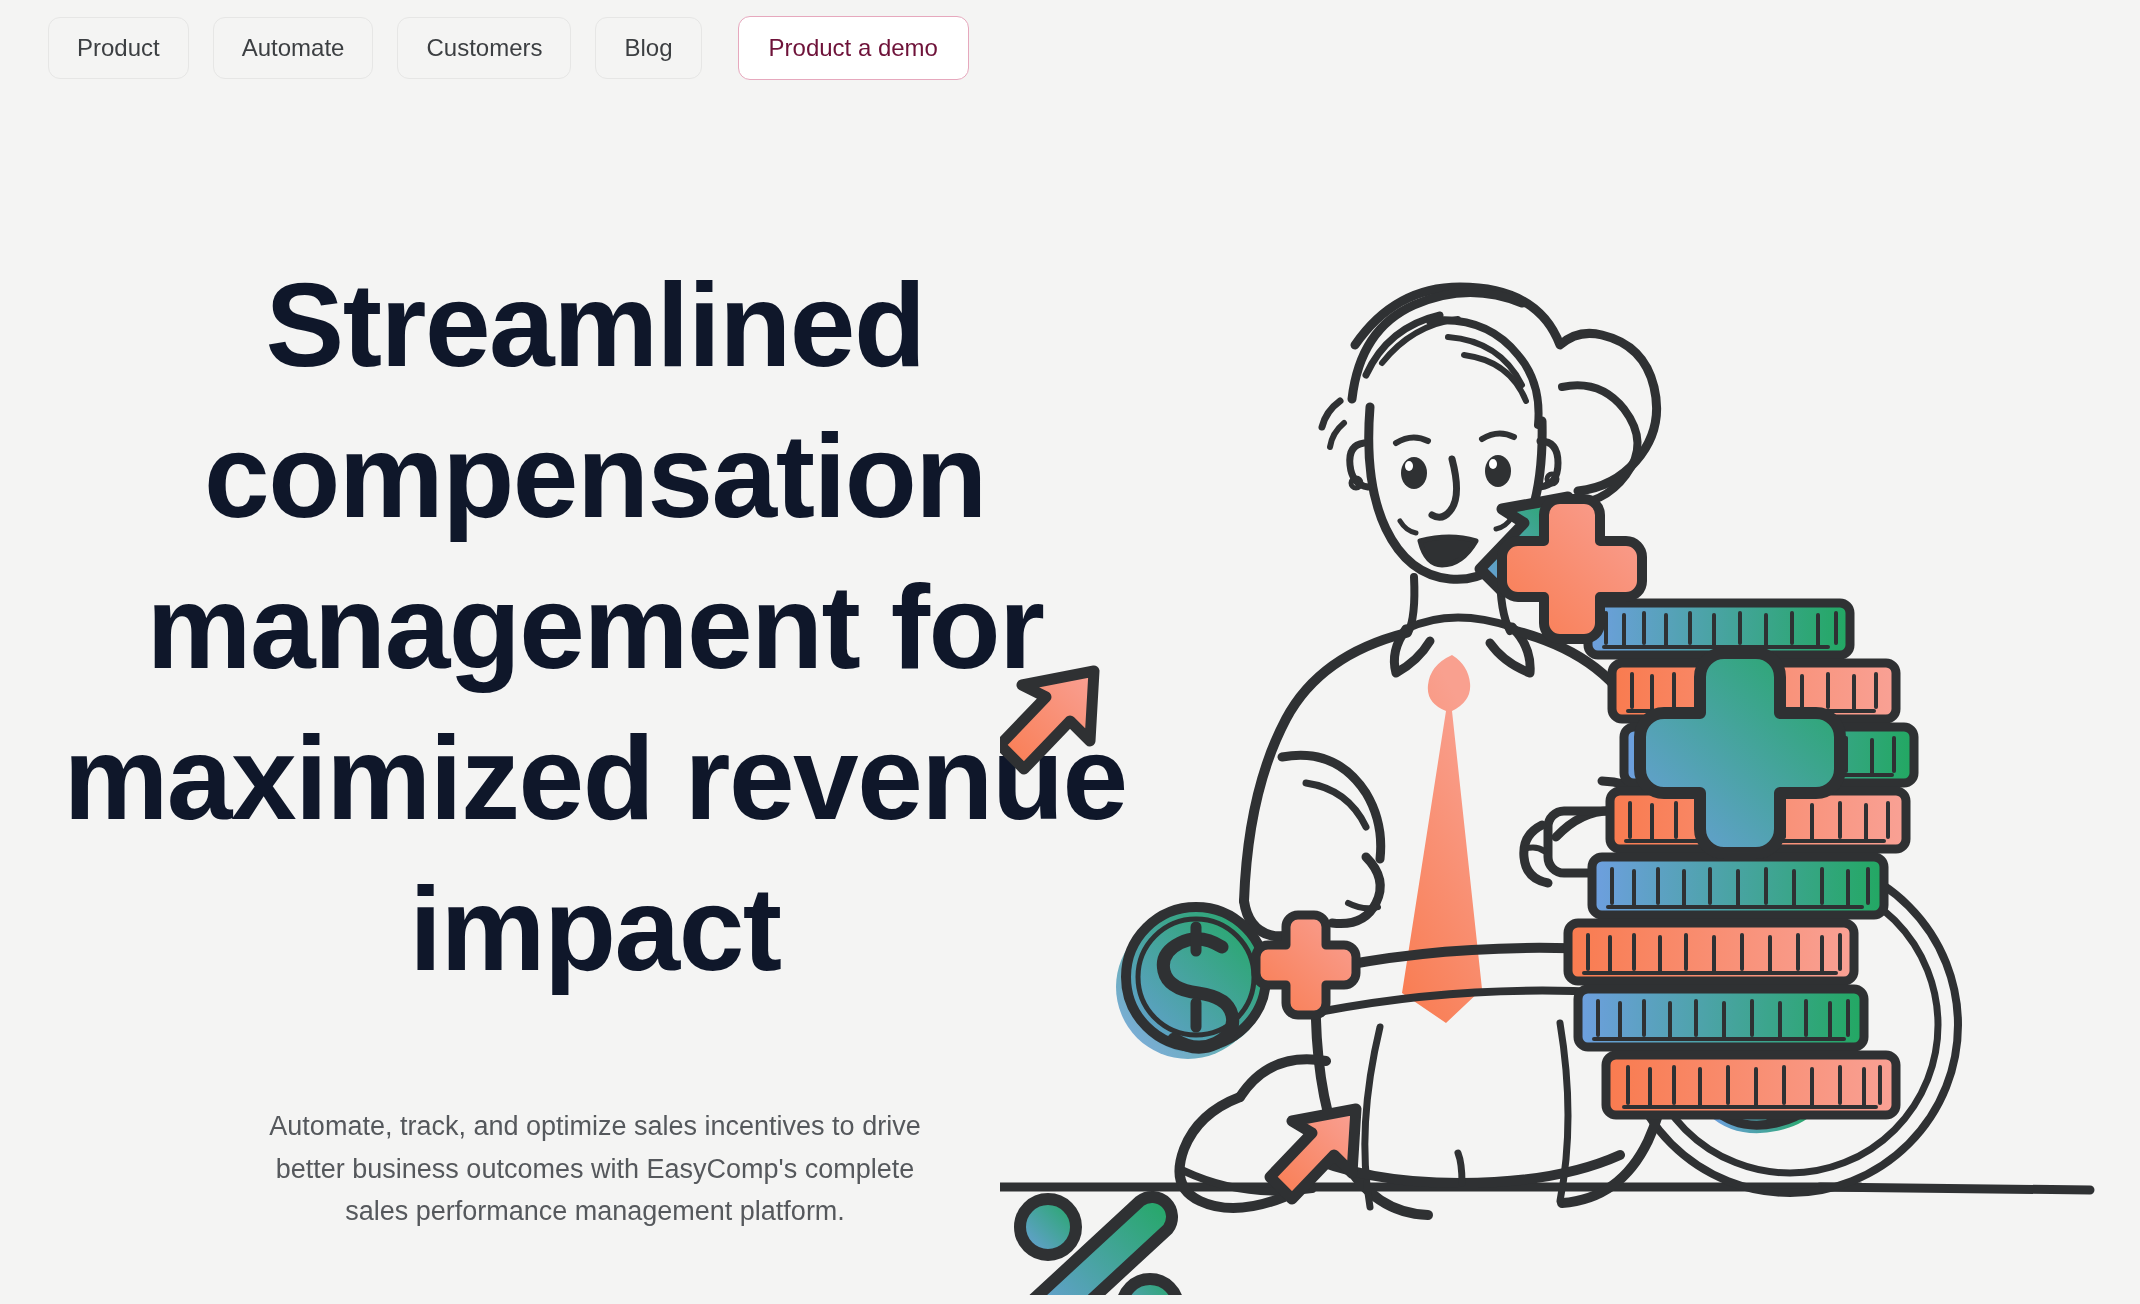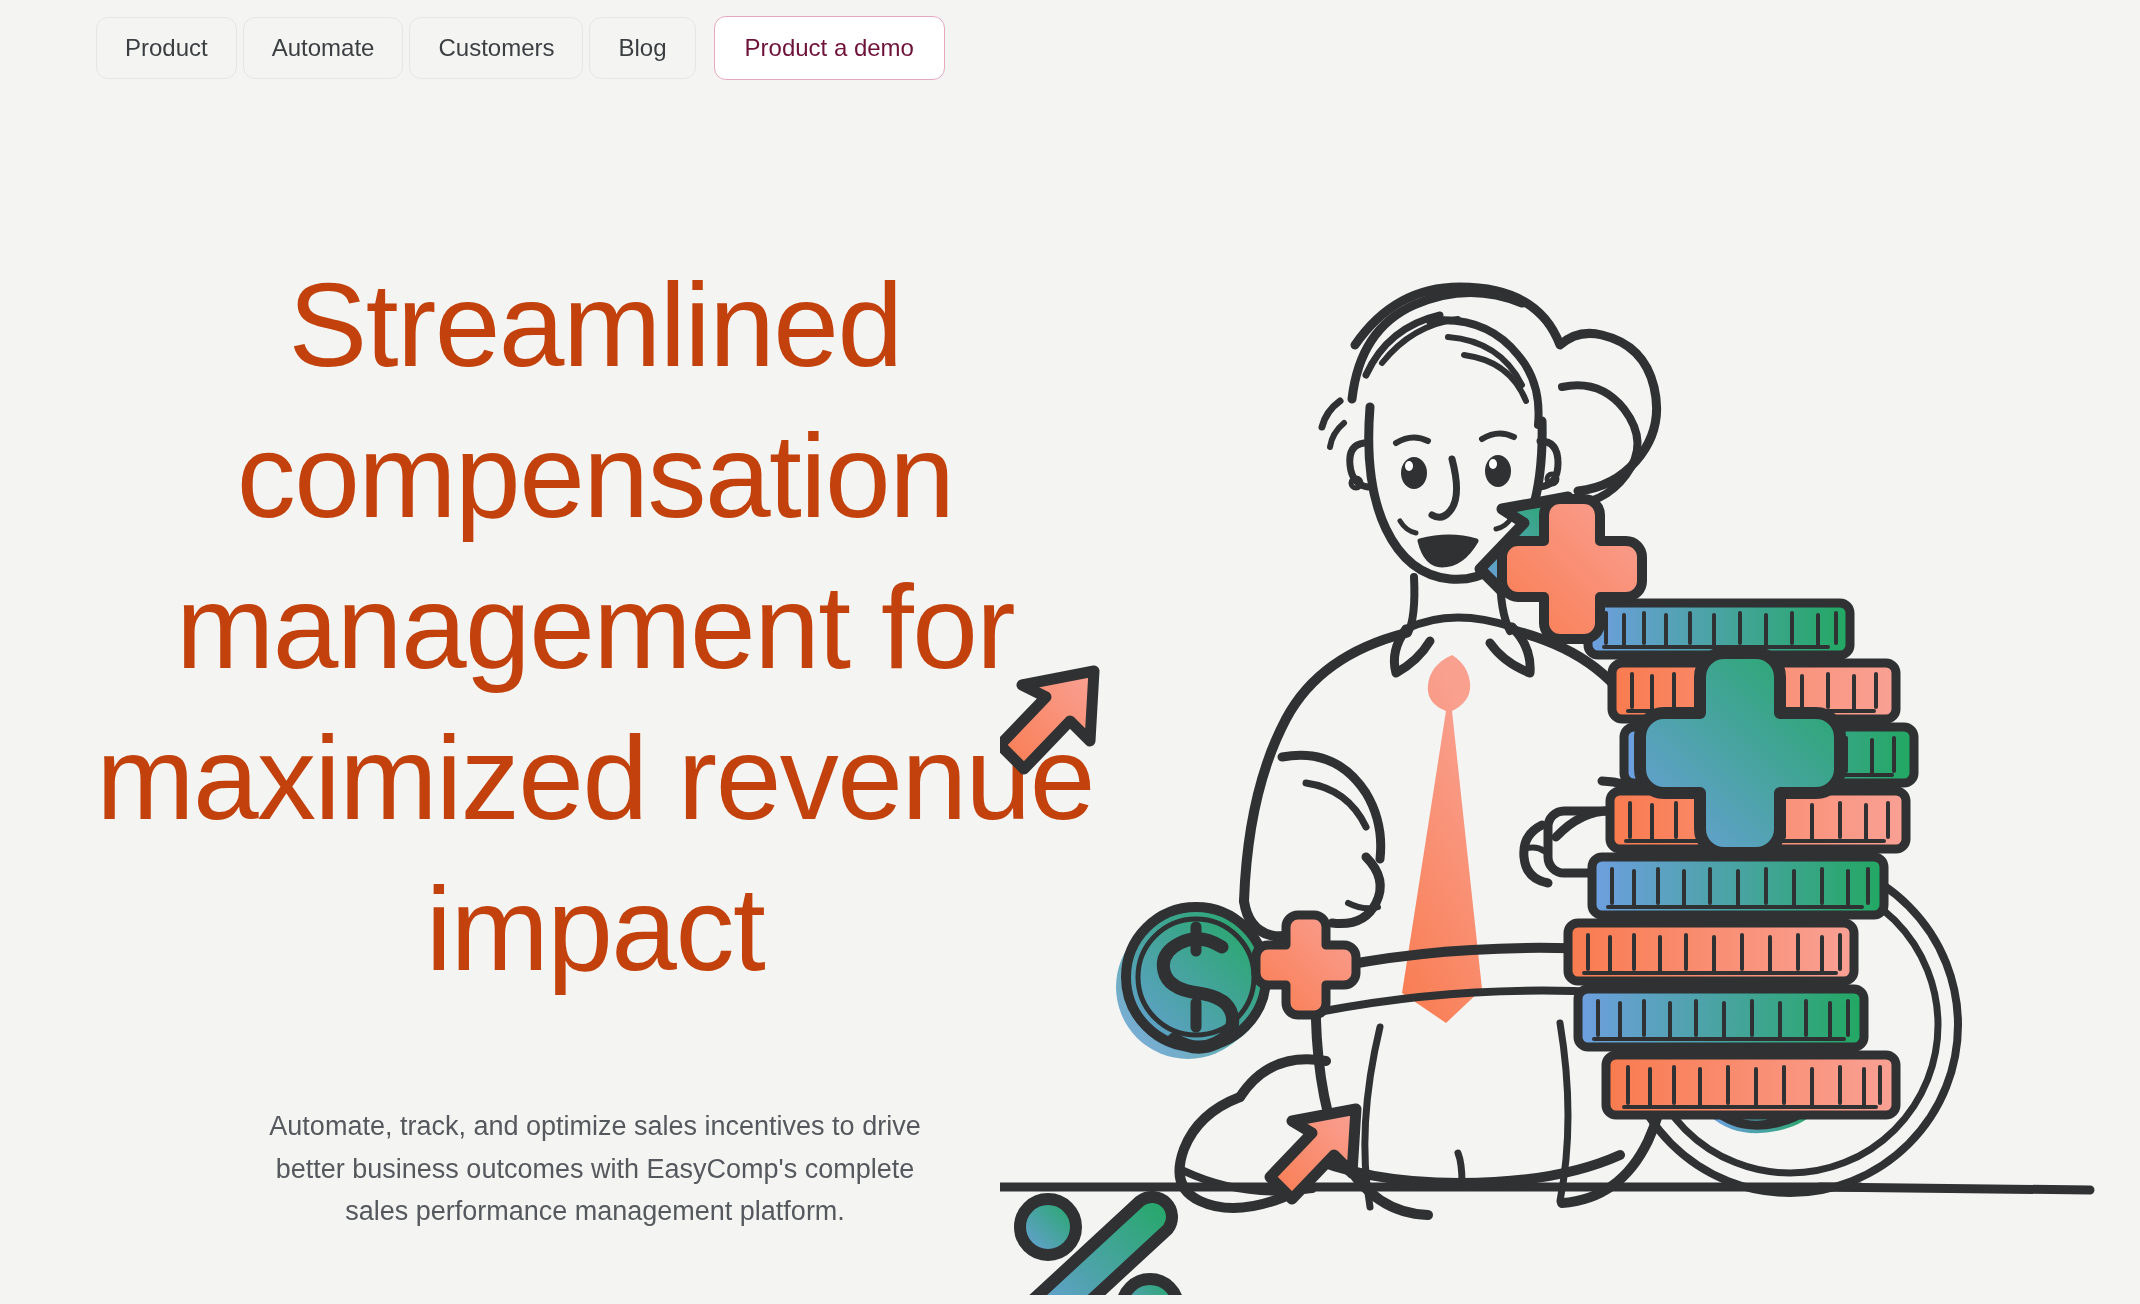--- a/index.html
+++ b/index.html
@@ -56,22 +56,21 @@
     position: relative;
     width: 34px;
     height: 34px;
     margin-left: -4px;
     top: -14px;
   }
 
   .nav {
     display: flex;
     align-items: center;
-    gap: 6px;
-    margin-left: 48px;
+    gap: 24px;
   }
   .nav-btn {
     height: 62px;
     padding: 0 28px;
     display: flex;
     align-items: center;
     justify-content: center;
     border: 1px solid #e6e6e5;
     border-radius: 12px;
     background: transparent;
@@ -113,24 +112,24 @@
     position: absolute;
     left: 60px;
     top: 155px;
     width: 1070px;
     text-align: center;
   }
 
   .hero-title {
     font-family: "Liberation Sans", sans-serif;
     font-size: 118px;
-    font-weight: 400;
+    font-weight: 700;
     line-height: 1.28;
     letter-spacing: -1.5px;
-    color: #c2410c;
+    color: #0f172a;
     white-space: pre-line;
   }
 
   .hero-sub {
     margin-top: 100px;
     font-family: "Liberation Sans", sans-serif;
     font-size: 27px;
     font-weight: 400;
     line-height: 1.58;
     color: #55585c;

